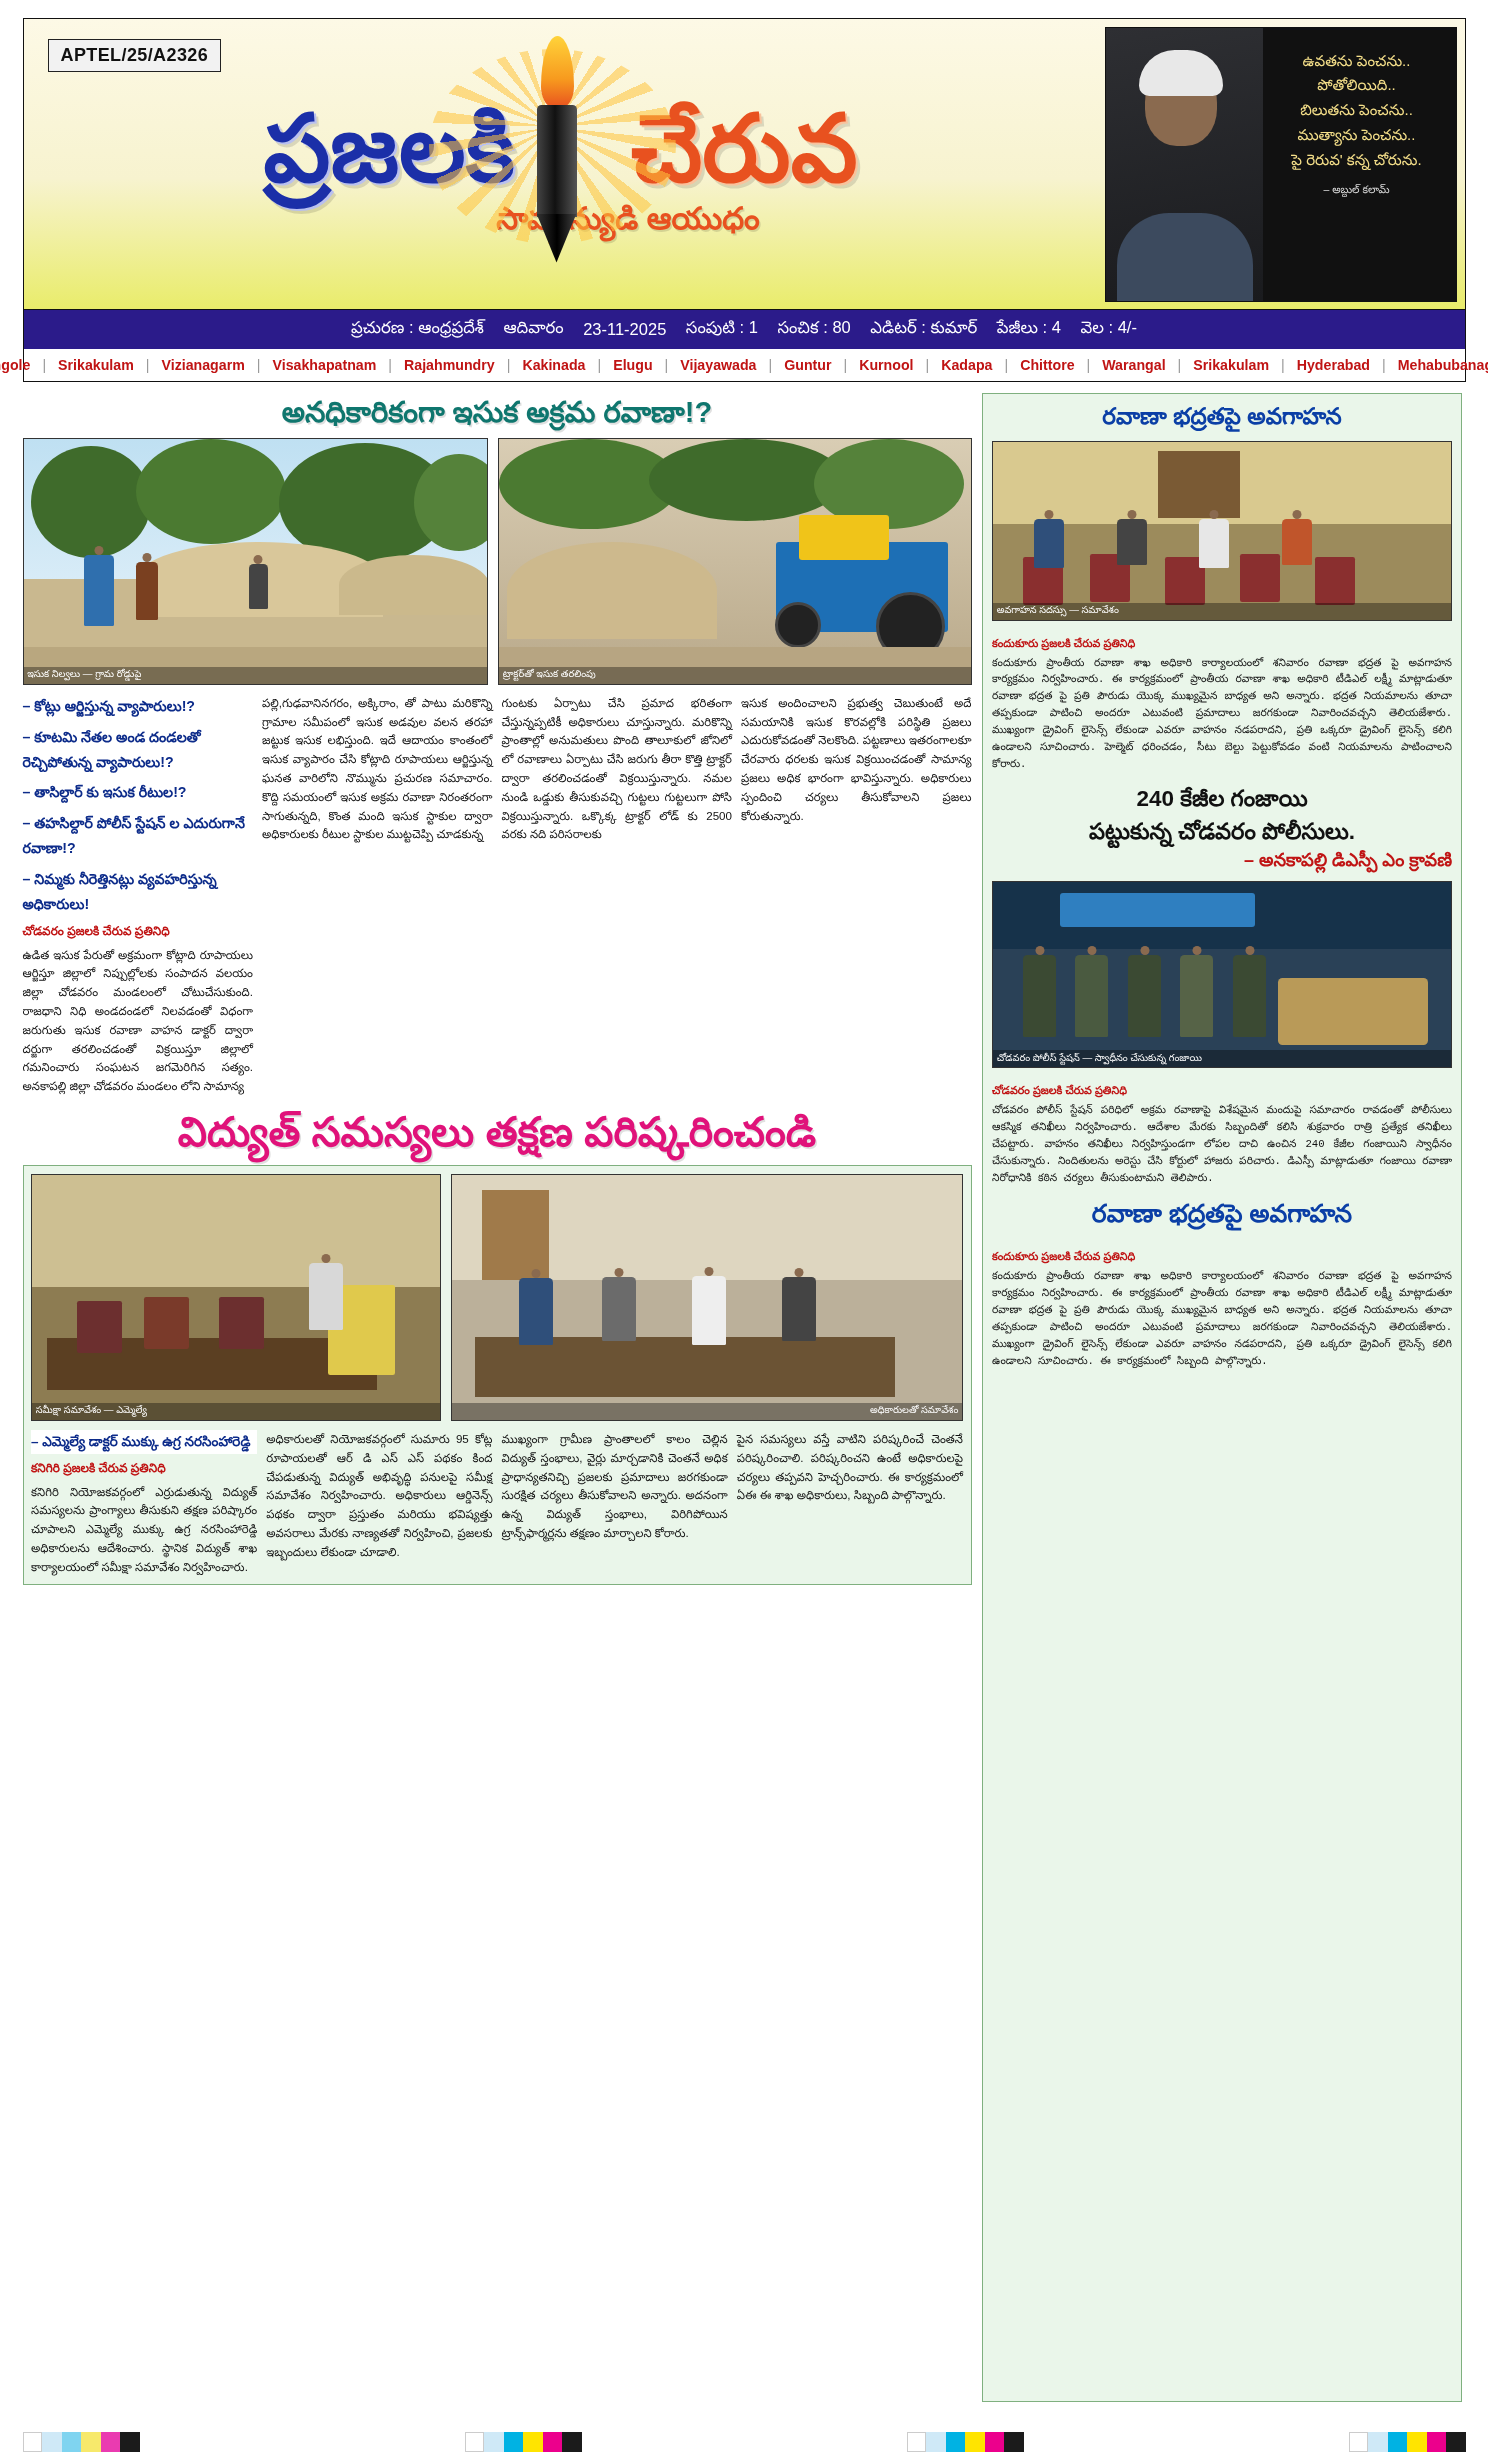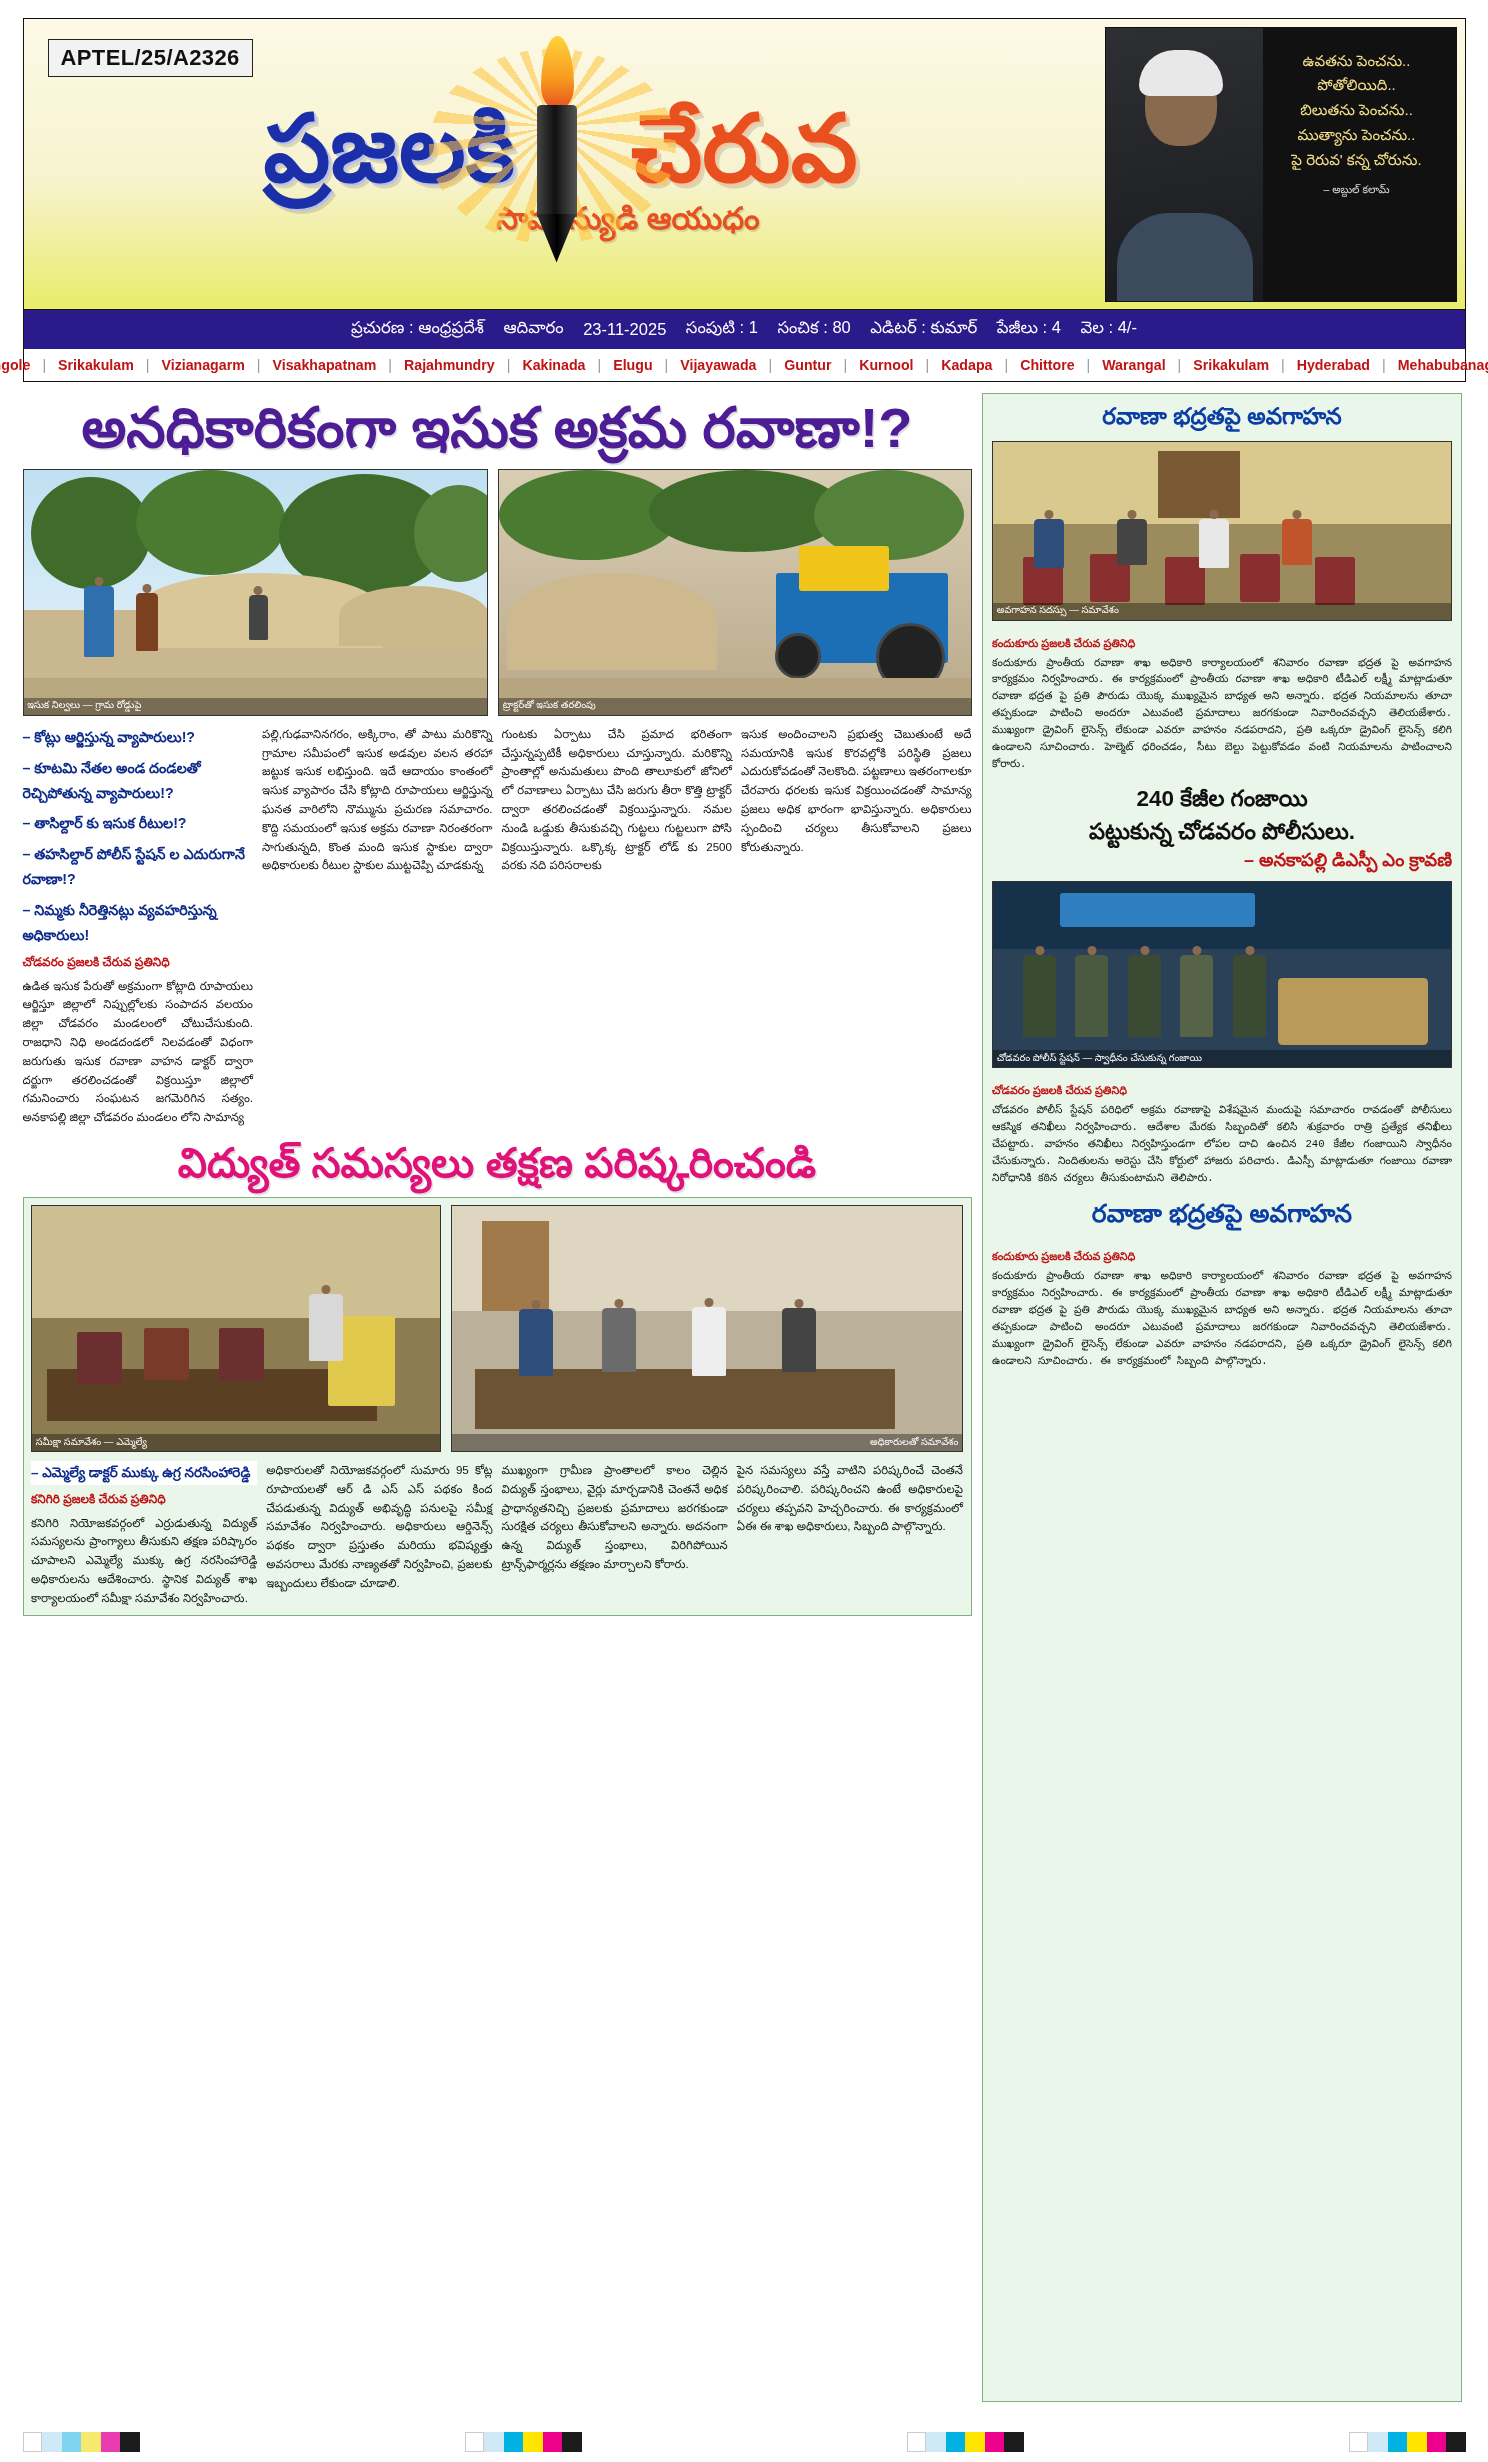--- a/index.html
+++ b/index.html
@@ -27,21 +27,21 @@
     border: 1.5px solid #111;
     display: flex;
     align-items: stretch;
   }
   .apt-code {
     position: absolute;
     left: 24px; top: 19.5px;
     background: #f2f2f2;
     border: 1.5px solid #222;
     padding: 5.2px 12px;
-    font-size: 22px;
+    font-size: 18px;
     font-weight: bold;
     letter-spacing: 0.4px;
     color: #111;
     z-index: 6;
   }
   .title-block {
     flex: 1;
     position: relative;
     display: flex;
     flex-direction: column;
@@ -187,23 +187,23 @@
   .left-col { width: 949px; }
   .right-col {
     width: 480px;
     background: #eaf6ea;
     border: 1.5px solid #7fb07f;
     padding: 7.5px 9px;
   }
 
   
   .headline {
-    font-size: 56px;
-    font-weight: bold;
-    color: #4c1d95;
+    font-size: 29px;
+    font-weight: bold;
+    color: #0f766e;
     text-align: center;
     line-height: 1.15;
     margin: 3px 0 9px 0;
     text-shadow: 1.5px 1.5px 0 rgba(0,0,0,.12);
   }
   .headline-2 {
     font-size: 41px;
     font-weight: bold;
     color: #e0127a;
     text-align: center;

